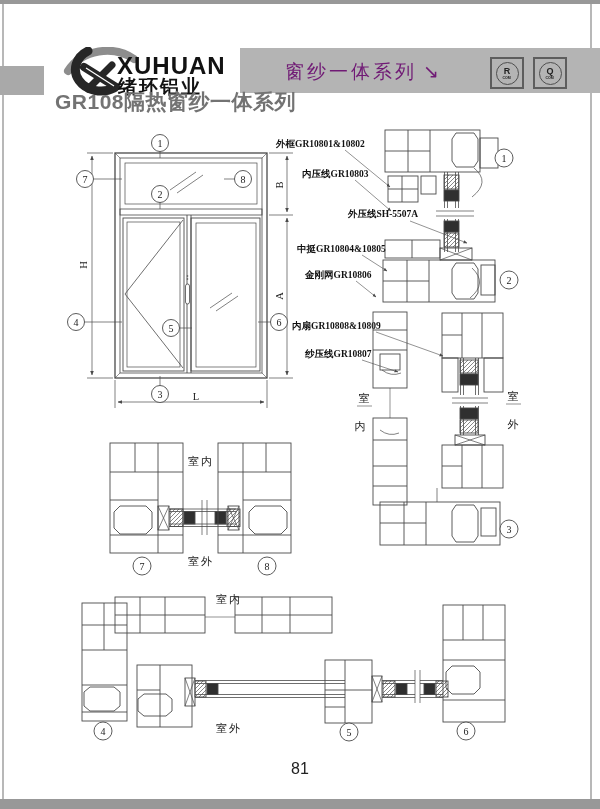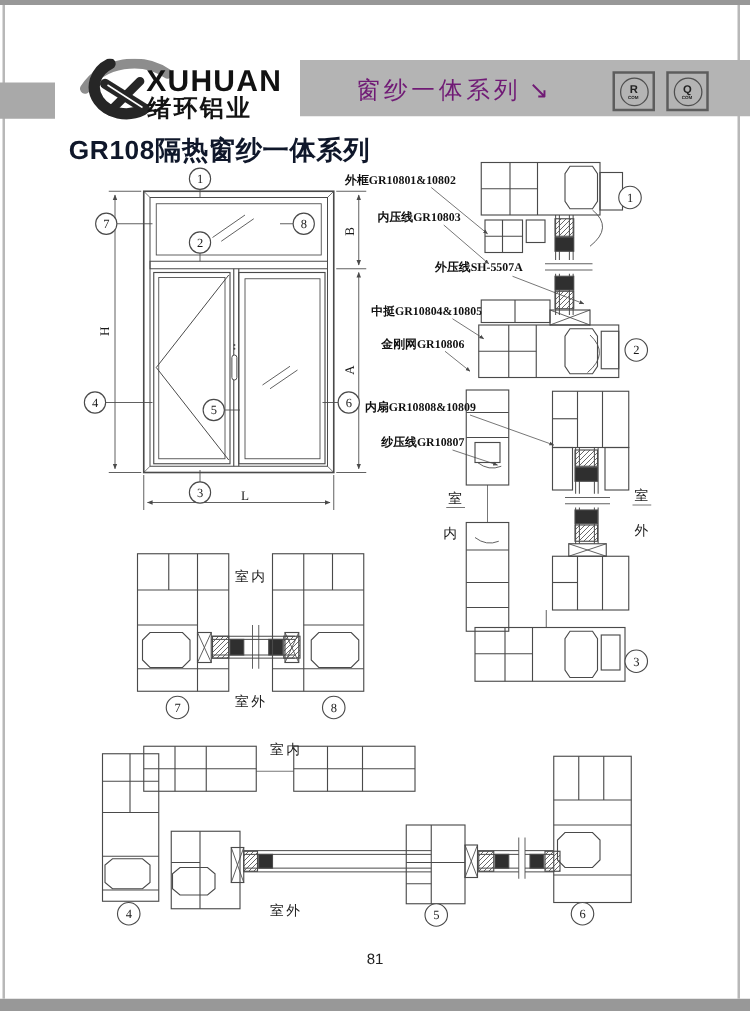--- a/index.html
+++ b/index.html
@@ -20,25 +20,25 @@
   #banner-text{position:absolute;left:45px;top:11px;font-size:19px;color:#701a75;
                letter-spacing:3px;white-space:nowrap;}
   .banner-arrow{font-size:19px;letter-spacing:0;margin-left:6px;}
   .badge{position:absolute;top:57px;width:30px;height:28px;border:2px solid #5d5d5d;
          display:flex;align-items:center;justify-content:center;}
   #badge-r{left:490px;} #badge-q{left:533px;}
   .badge-circle{width:21px;height:21px;border:1.5px solid #4f4f4f;border-radius:50%;
                 display:flex;flex-direction:column;align-items:center;justify-content:center;line-height:1;}
   .badge-letter{font-size:9px;font-weight:bold;color:#222;}
   .badge-sub{font-size:4px;font-weight:bold;color:#222;transform:scale(.9);}
-  #doc-title{position:absolute;left:55px;top:106px;font-size:21px;font-weight:bold;
-             color:#0f172a;letter-spacing:0.5px;white-space:nowrap;}
+  #doc-title{position:absolute;left:55px;top:88px;font-size:21px;font-weight:bold;
+             color:#737373;letter-spacing:0.5px;white-space:nowrap;}
   #drawing{position:absolute;left:0;top:125px;}
   #page-number{position:absolute;left:0;top:760px;width:600px;text-align:center;
-               font-size:12px;color:#222;}
+               font-size:16px;color:#222;}
   text{font-family:"Liberation Serif",serif;}
 </style>
 </head>
 <body>
 
 <div id="page">
   <div id="top-strip" class="strip"></div>
   <div id="bottom-strip" class="strip"></div>
   <div id="left-line" class="side-line"></div>
   <div id="right-line" class="side-line"></div>

